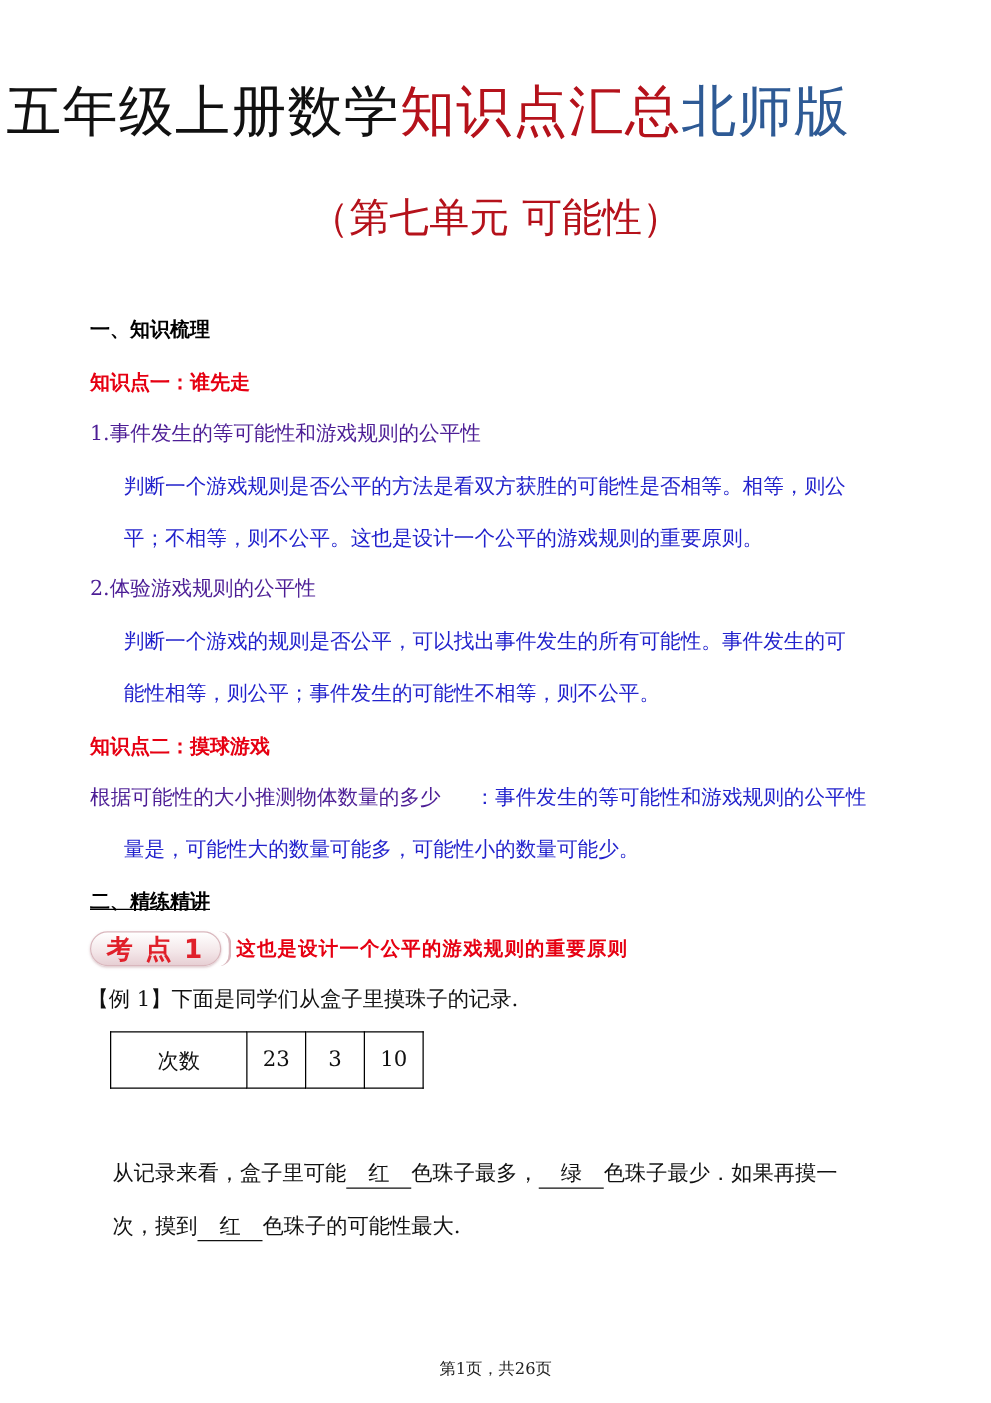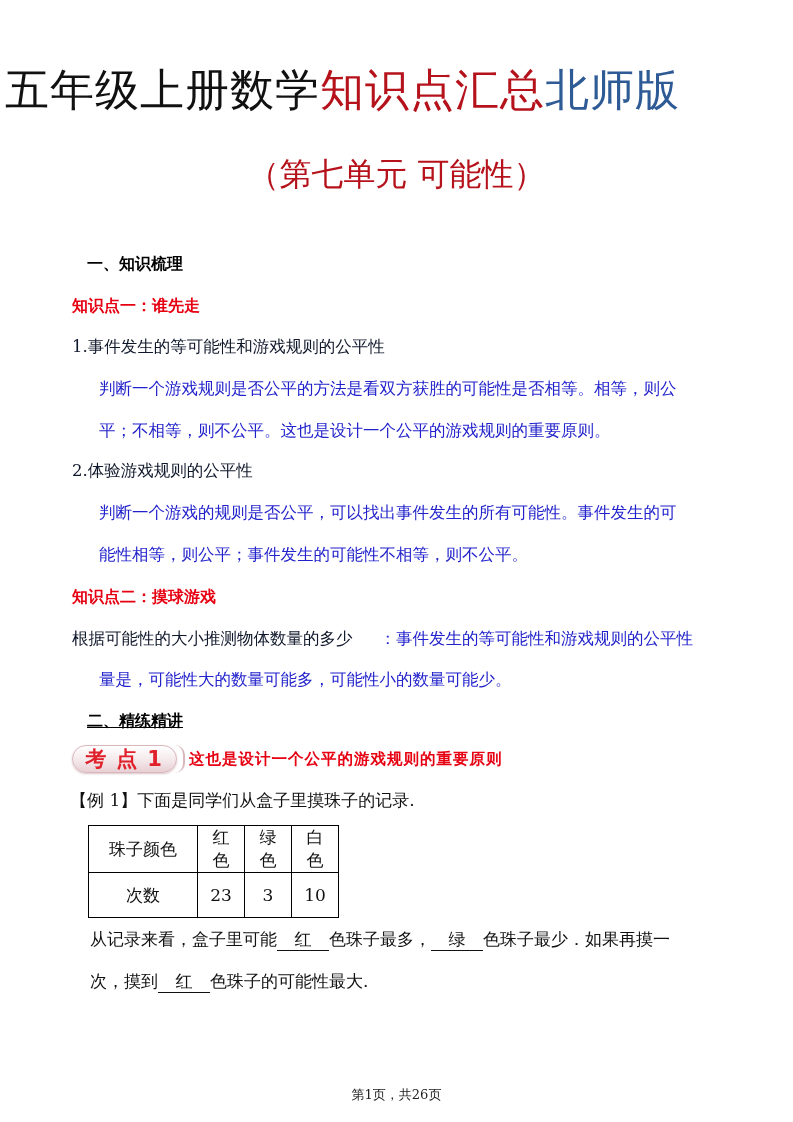--- a/index.html
+++ b/index.html
@@ -21,23 +21,23 @@
     .subtitle {
       position: absolute; left: 0; width: 793px; top: 152px;
       text-align: center; font-size: 32px; line-height: 44px; color: #b5121b;
       font-family: "DejaVu Serif", "Liberation Serif", serif; white-space: nowrap;
     }
 
     .line {
       position: absolute; left: 72px; font-size: 17px; line-height: 24px;
       white-space: nowrap;
     }
-    .h-black { color: #000; font-weight: bold; font-family: "DejaVu Sans", "Liberation Sans", sans-serif; font-size: 16px; margin-left: 15px; }
+    .h-black { color: #000; font-weight: bold; font-family: "DejaVu Sans", "Liberation Sans", sans-serif; font-size: 16px; }
     .h-red { color: #e60012; font-weight: bold; font-family: "DejaVu Sans", "Liberation Sans", sans-serif; font-size: 16px; }
-    .sub-red { color: #0f172a; font-size: 16.5px; }
+    .sub-red { color: #4c1d95; font-size: 16.5px; }
     .blue { color: #2222cc; font-size: 16.5px; margin-left: 27px; }
 
     .kaodian {
       position: absolute; left: 72px; top: 745px; display: flex; align-items: center;
     }
     .pill {
       width: 105px; height: 28px; border-radius: 14px;
       background: linear-gradient(#ffffff, #f3e6e8 60%, #e7cfd4);
       border: 1px solid #d9b7bd; box-shadow: 0 1px 2px rgba(150,90,100,0.35);
       display: flex; align-items: center; justify-content: center;
@@ -111,26 +111,20 @@
   <div class="kaodian">
     <div class="pill">考点1</div>
     <div class="pill-tail"></div>
     <div class="kaodian-title">这也是设计一个公平的游戏规则的重要原则</div>
   </div>
 
   <div class="line example" style="top:788px; left:70px;">【例 1】下面是同学们从盒子里摸珠子的记录.</div>
 
   <table class="beads">
     <tbody>
-        <tr>
-      <td class="c0">珠子颜色</td>
-      <td class="c1">红色</td>
-      <td class="c2">绿色</td>
-      <td class="c3">白色</td>
-    </tr>
     <tr>
       <td class="c0">次数</td>
       <td class="c1">23</td>
       <td class="c2">3</td>
       <td class="c3">10</td>
     </tr>
   </tbody>
     </table>
 
   <div class="line answer-line" style="top:927px; left:90px;">

